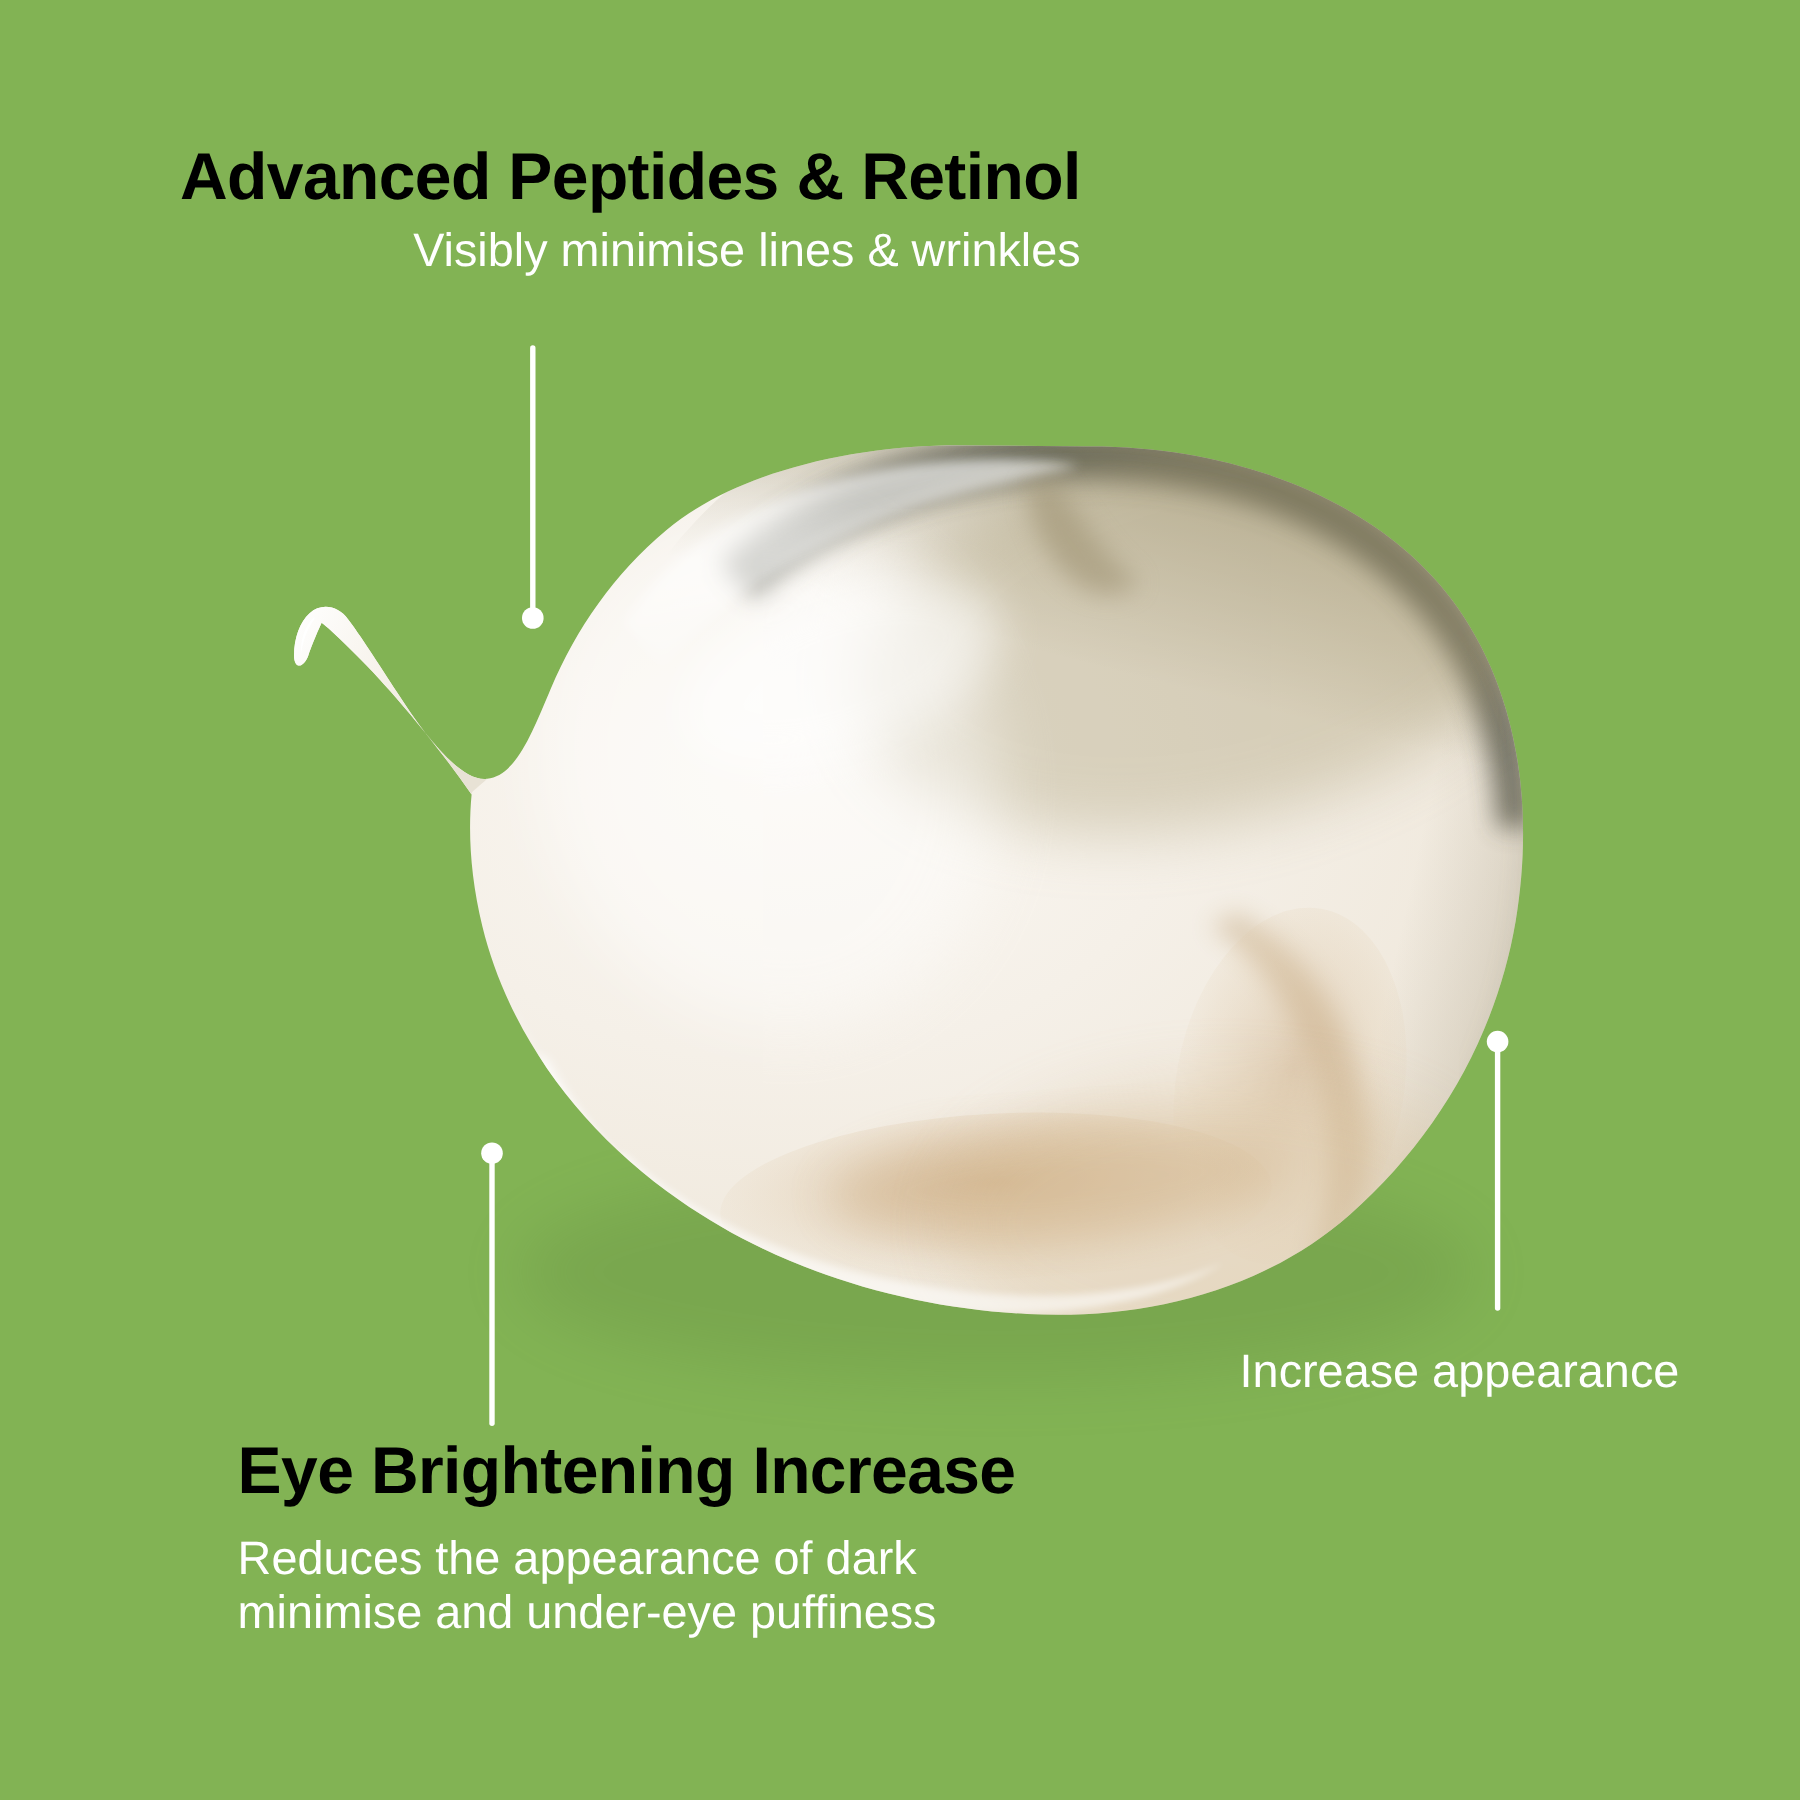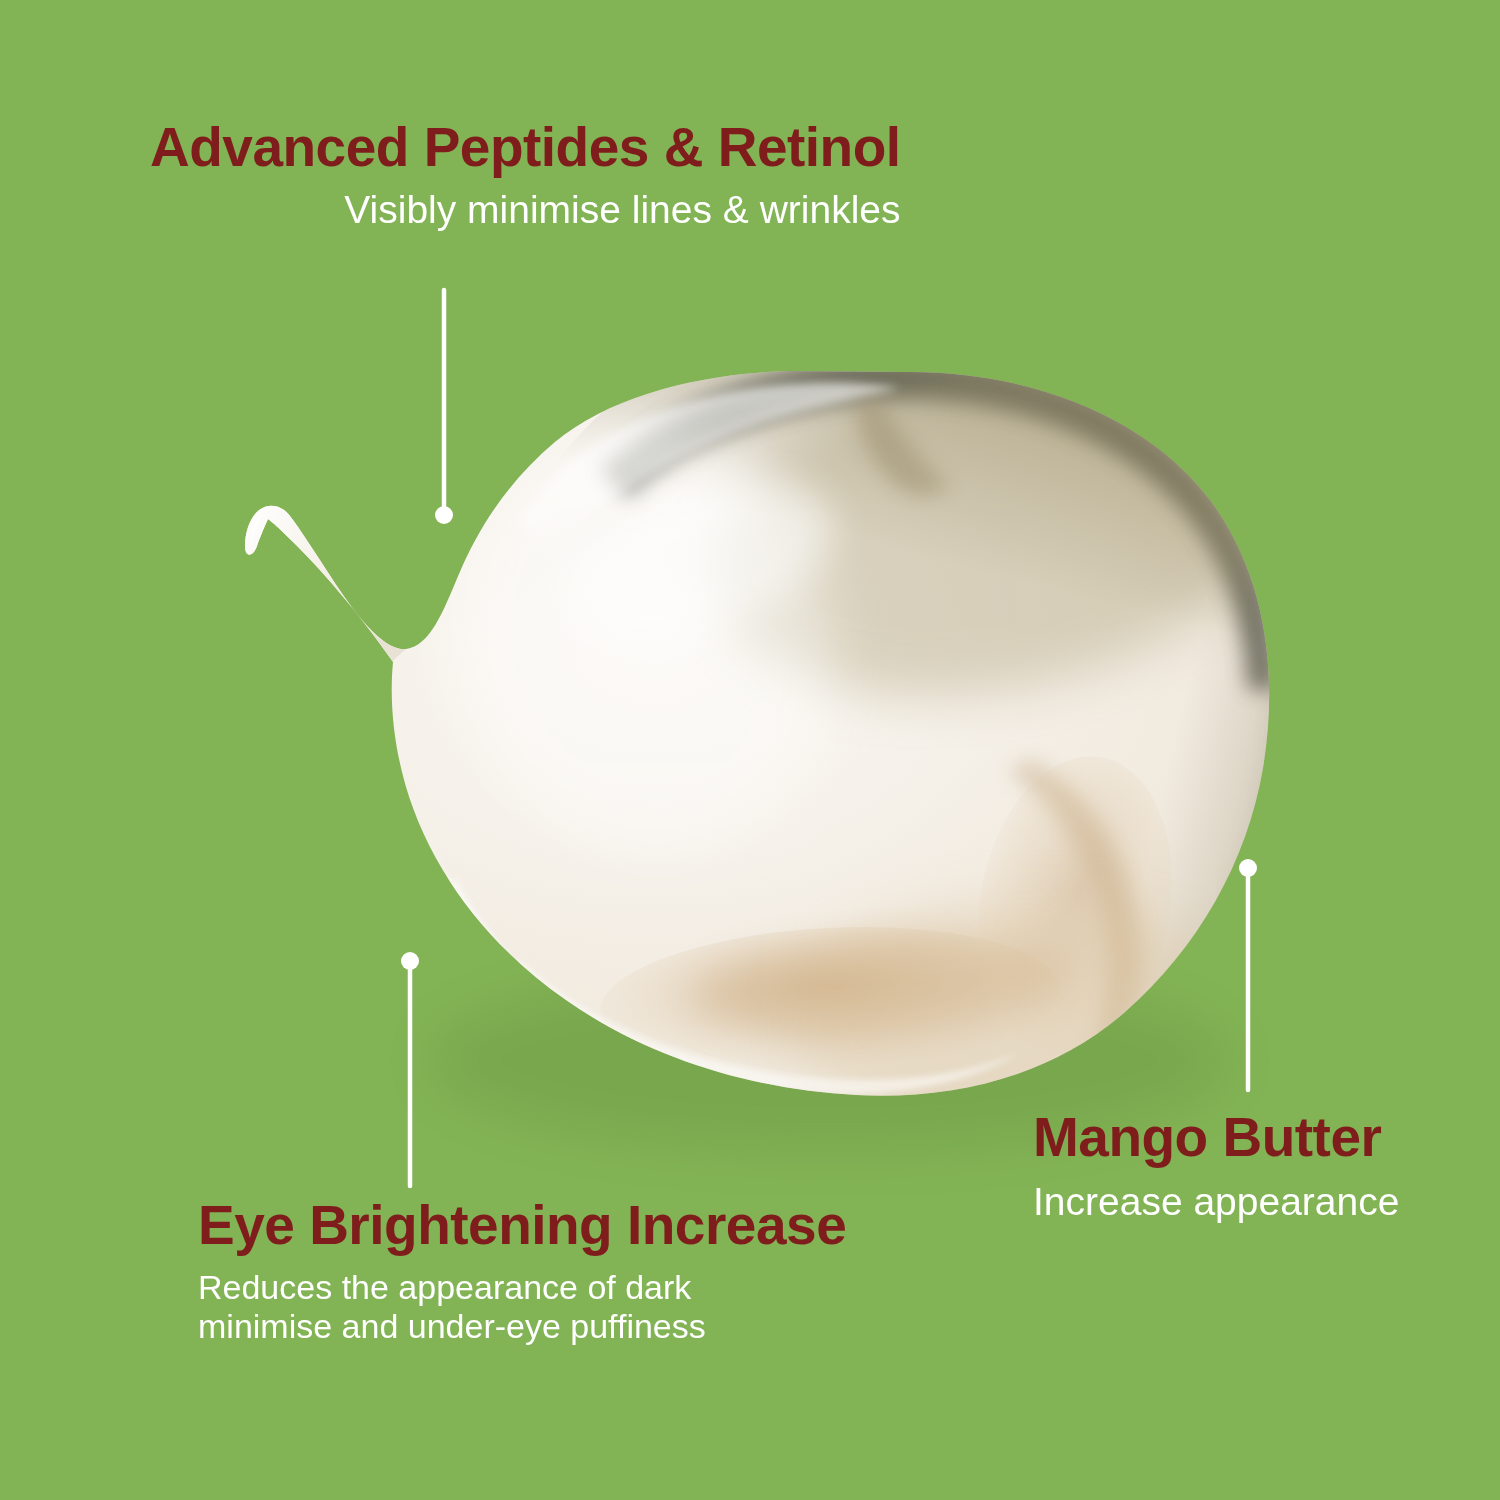--- a/index.html
+++ b/index.html
@@ -28,21 +28,21 @@
   
   .callout {
     position: absolute;
     color: #FFFFFF;
   }
   .callout .c-title {
     font-weight: 700;
     letter-spacing: -0.5px;
     white-space: nowrap;
     line-height: 1.06;
-    color: #7f1d1d;
+    color: #000000;
   }
   .callout .c-sub {
     font-weight: 400;
     line-height: 1.14;
     color: #FFFFFF;
   }
 
   
   #callout-peptides {
     left: 150px;
@@ -50,21 +50,21 @@
   }
   #callout-peptides .c-title { font-size: 55px; }
   #callout-peptides .c-sub   { font-size: 39px; margin-top: 12px; white-space: nowrap; text-align: right; }
 
   
   #callout-eye {
     left: 198px;
     top: 1196px;
   }
   #callout-eye .c-title { font-size: 55px; }
-  #callout-eye .c-sub   { font-size: 34px; margin-top: 14px; }
+  #callout-eye .c-sub   { font-size: 39px; margin-top: 24px; }
 
   
   #callout-mango {
     left: 1033px;
     top: 1108px;
   }
   #callout-mango .c-title { font-size: 55px; }
   #callout-mango .c-sub   { font-size: 39px; margin-top: 14px; white-space: nowrap; }
 
   
@@ -274,17 +274,16 @@
 
   <div class="callout" id="callout-eye">
     <div class="c-title">Eye Brightening Increase</div>
     <div class="c-sub">
       <div>Reduces the appearance of dark</div>
       <div>minimise and under-eye puffiness</div>
     </div>
   </div>
 
   <div class="callout" id="callout-mango">
-    <div class="c-title">Mango Butter</div>
     <div class="c-sub">Increase appearance</div>
   </div>
 
 </div>
 
 </body></html>

